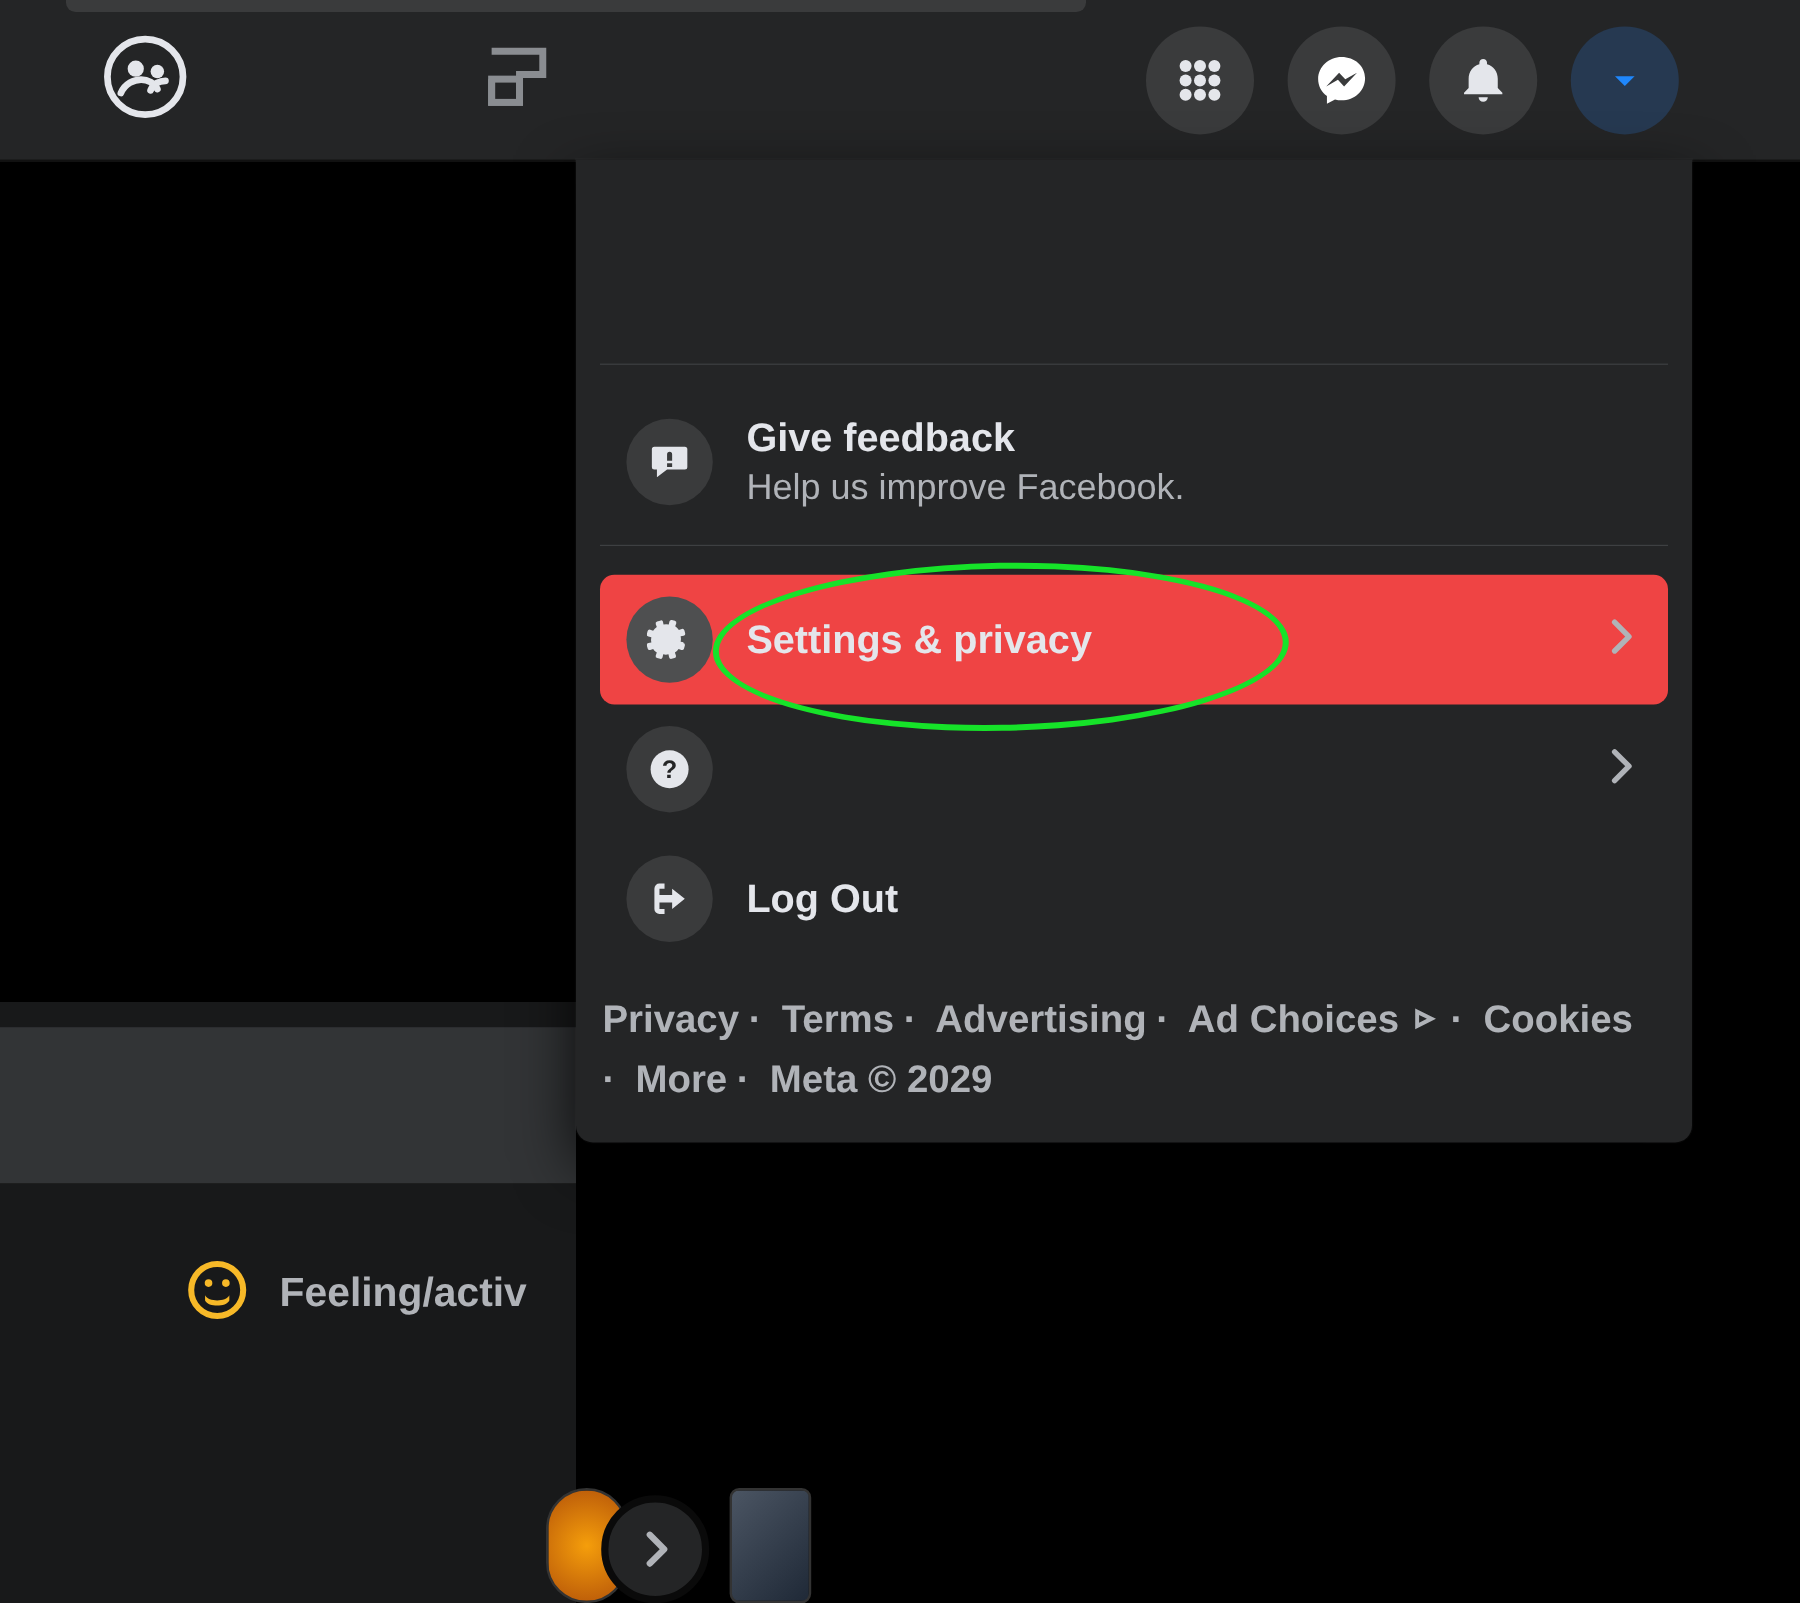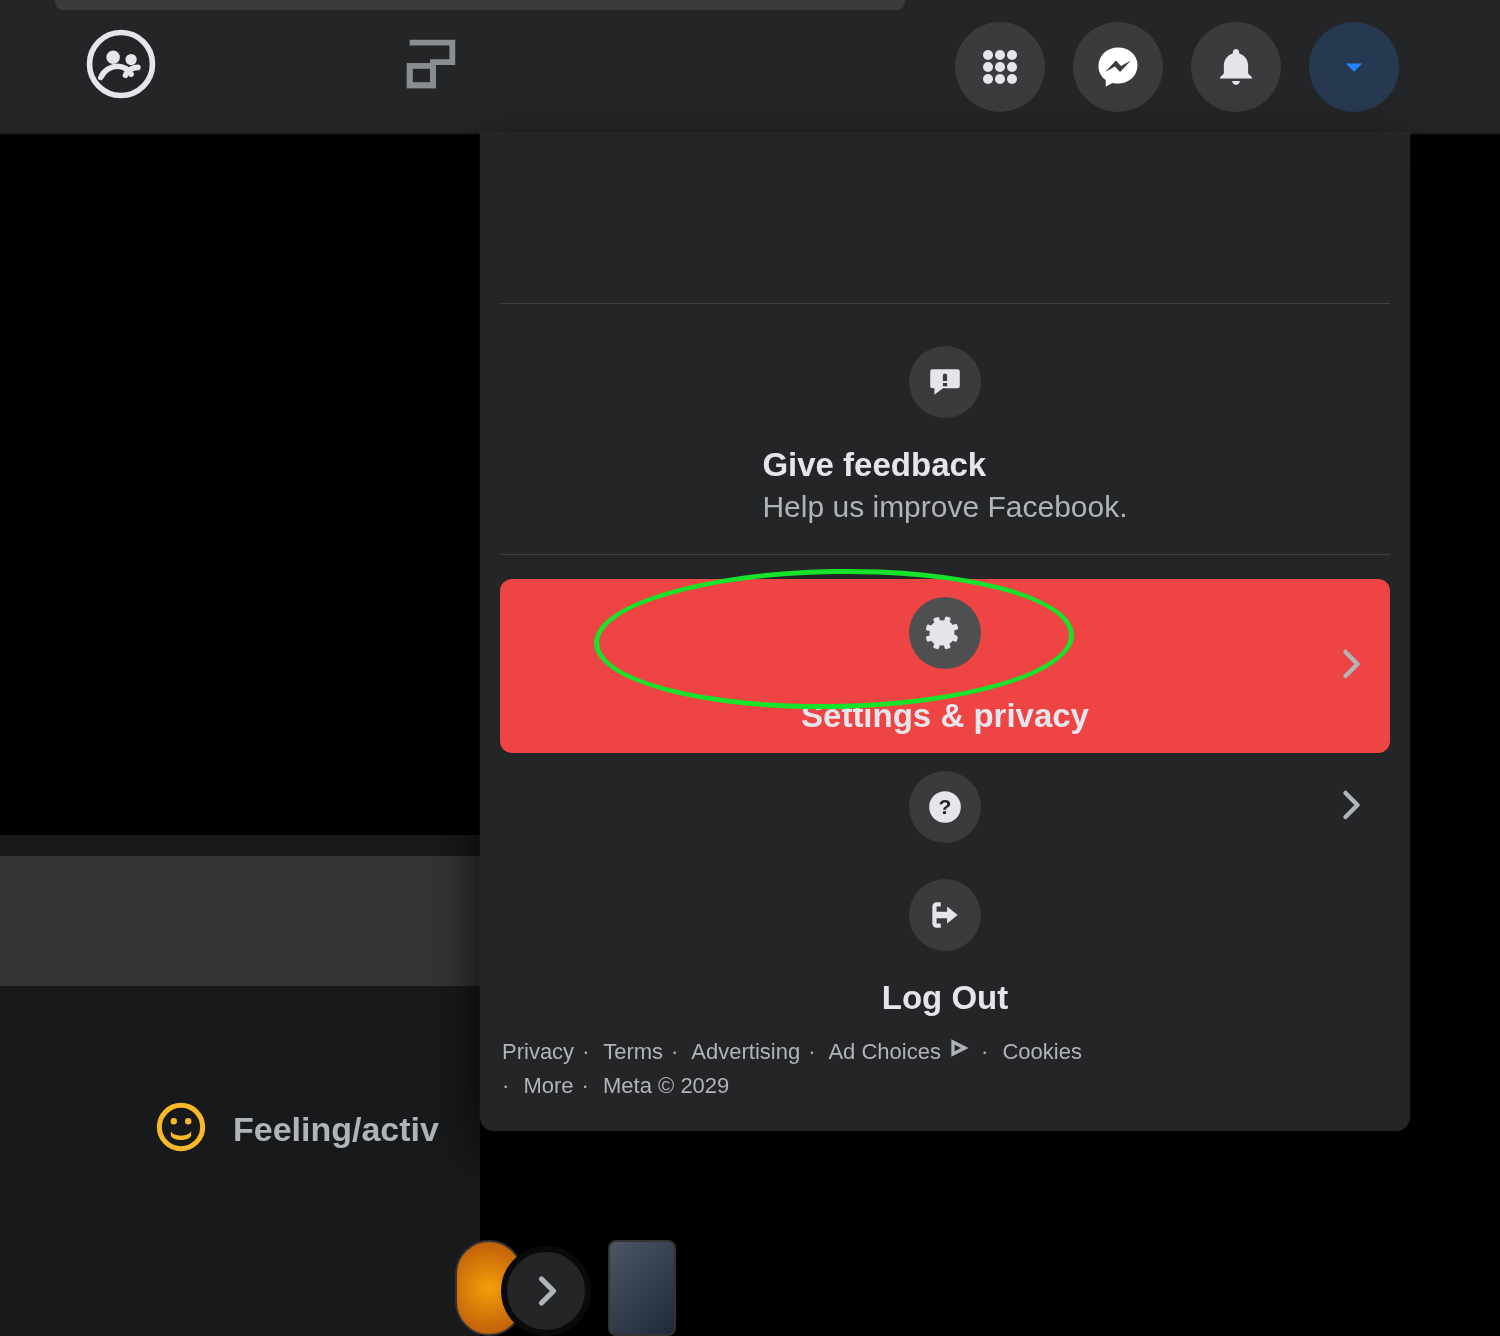--- a/index.html
+++ b/index.html
@@ -64,21 +64,21 @@
     background: #000;
   }
   .feed-strip {
     position: absolute;
     top: 856px; left: 0;
     width: 480px; height: 130px;
     background: #323436;
   }
   .feed-row {
     position: absolute;
-    top: 1079px; left: 0;
+    top: 1027px; left: 0;
     width: 480px; height: 100px;
     display: flex;
     align-items: center;
     padding-left: 155px;
     gap: 26px;
   }
   .feeling-icon svg { width: 52px; height: 52px; }
   .feeling-label { color: #b0b3b8; font-size: 34px; font-weight: 600; }
 
   .orange-blob {
@@ -124,21 +124,20 @@
     margin: 0 0 24px 0;
   }
   .menu-item {
     display: flex;
     align-items: center;
     gap: 28px;
     padding: 18px 22px;
     border-radius: 12px;
     cursor: pointer;
     position: relative;
-    flex-direction: column;
   }
   .menu-item.highlight { background: #ef4444; }
   .mi-icon {
     width: 72px; height: 72px;
     background: #3a3b3c;
     border-radius: 50%;
     display: flex; align-items: center; justify-content: center;
   }
   .menu-item.highlight .mi-icon { background: #4e4f50; }
   .mi-icon svg { width: 38px; height: 38px; fill: #e4e6eb; }
@@ -156,24 +155,26 @@
     position: absolute;
     border: 5px solid #16e329;
     border-radius: 50%;
     width: 480px; height: 140px;
     left: 94px; top: -10px;
     pointer-events: none;
     transform: rotate(-1deg);
   }
 
   .footer {
+    margin-top: 22px;
     color: #b0b3b8;
-    font-size: 22px;
+    font-size: 32px;
     line-height: 1.55;
     padding: 0 2px;
+    font-weight: bold;
   }
   .footer span.sep { margin: 0 8px; }
   .footer .adchoices-icon svg { width: 26px; height: 26px; vertical-align: -2px; }
 </style>
 </head>
 <body>
 
 <div class="topbar">
   <div class="url-stub"></div>
 

